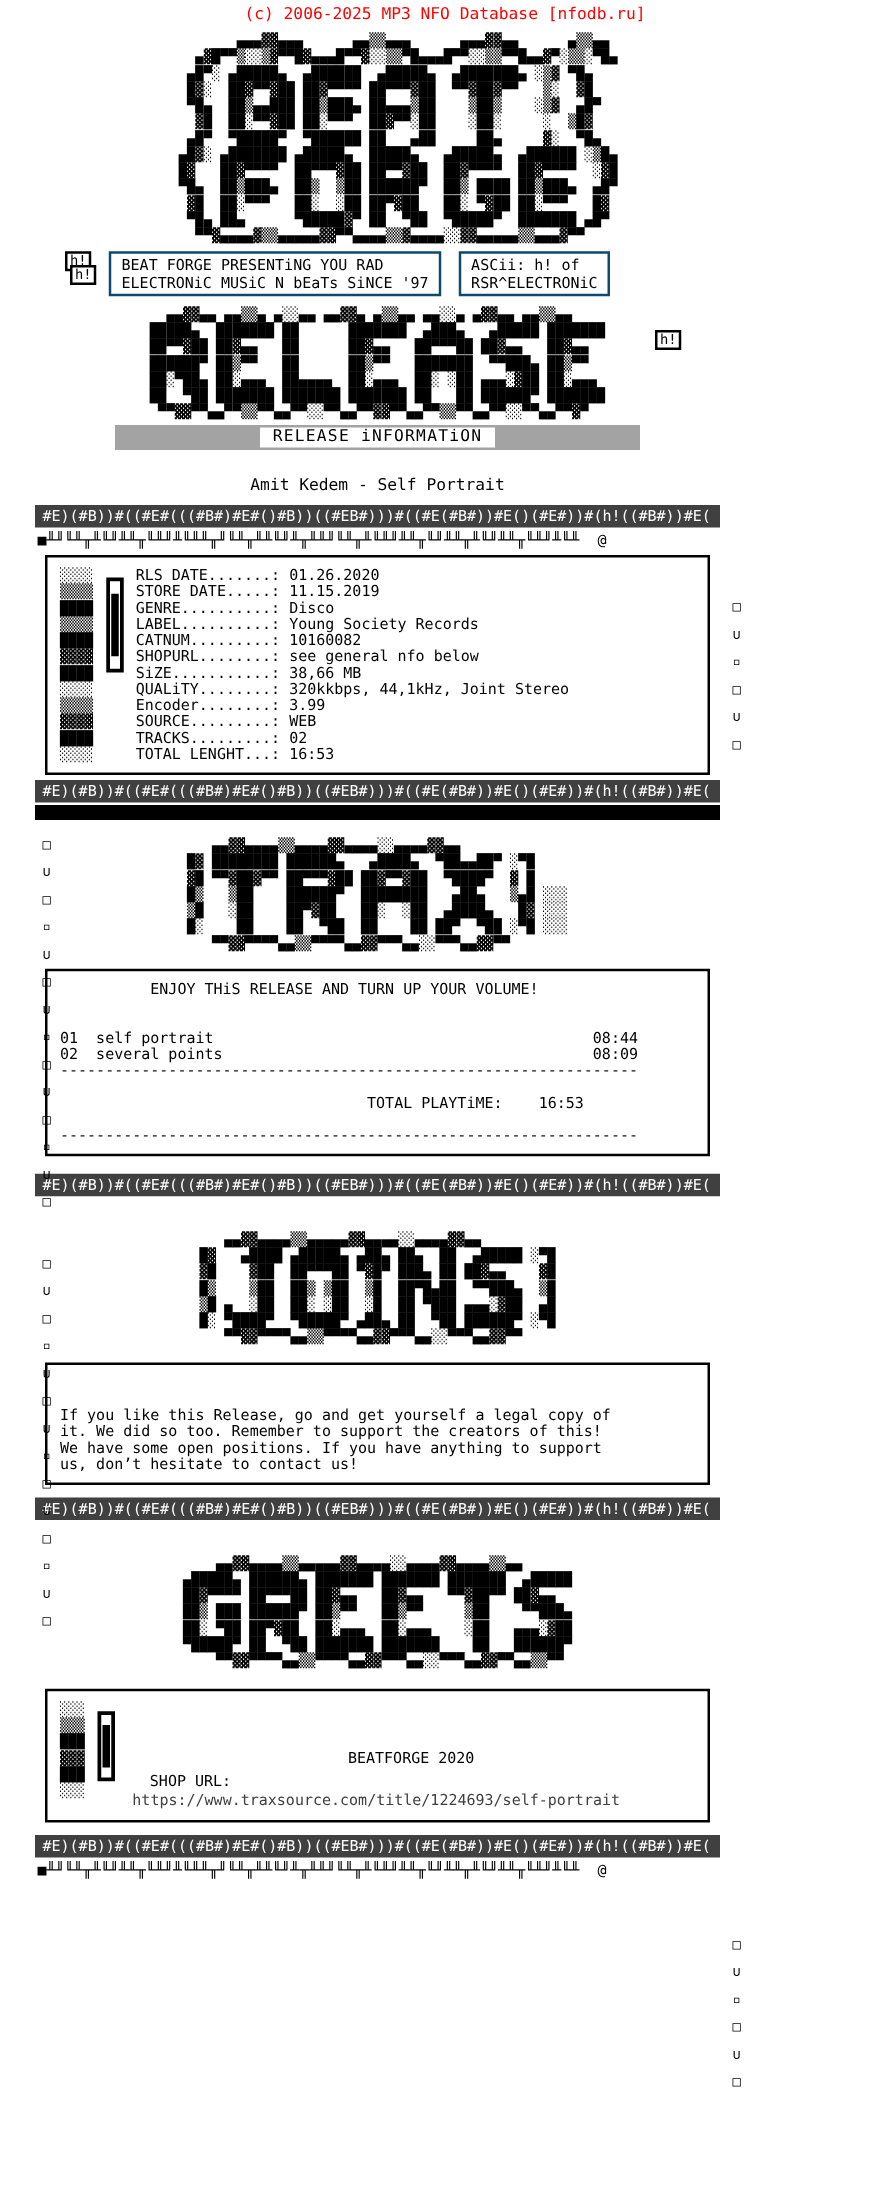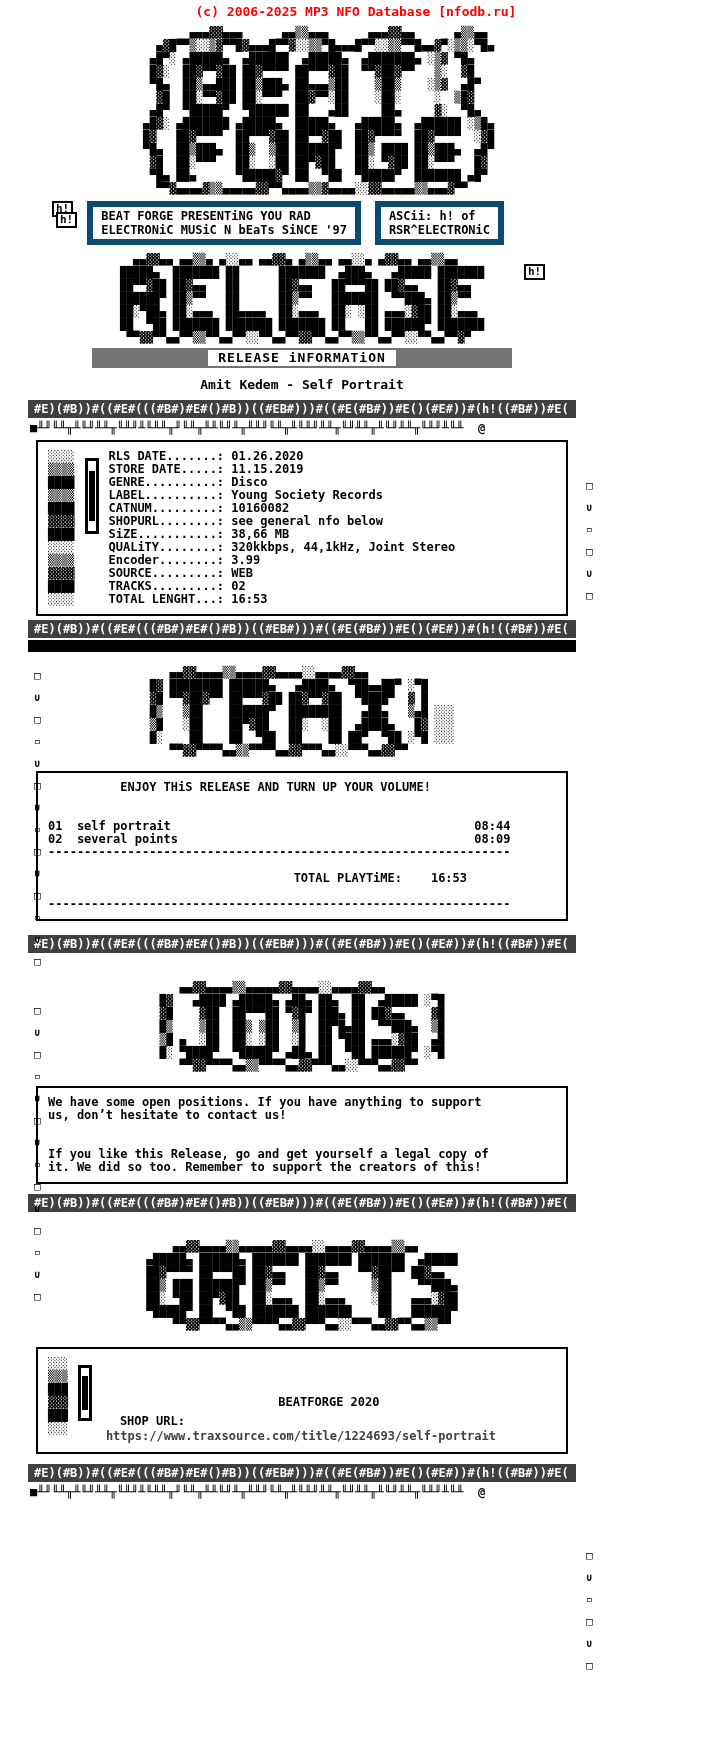--- a/index.html
+++ b/index.html
@@ -4,21 +4,21 @@
 <style>
   * { box-sizing: border-box; margin: 0; padding: 0; }
   body { background: #ffffff; }
   .page {
     position: relative;
     width: 712px;
     height: 1764px;
     background: #ffffff;
     overflow: hidden;
     font-family: "DejaVu Sans Mono", "Liberation Mono", monospace;
-    font-weight: bold;
+    font-weight: normal;
     color: #000000;
   }
   .site-credit {
     text-align: center;
     color: #ff0000;
     font-size: 13px;
     line-height: 16px;
     padding-top: 4px;
     height: 26px;
   }
@@ -38,37 +38,37 @@
     font-size: 12px; line-height: 14px;
     padding: 1px 2px; overflow: hidden; margin: 1px 0;
     color: #000000;
   }
   .black-band { background: #000000; height: 12px; margin: 2px 0; }
   .credits-row {
     display: flex; align-items: flex-start; gap: 14px;
     margin: 6px 0 8px 24px;
   }
   .chip {
-    border: 6px solid #0c4a6e; background: #ffffff;
+    border: 2px solid #0c4a6e; background: #ffffff;
     padding: 2px 8px; font-size: 12px; line-height: 14px;
   }
   .h-badge {
     display: inline-block; border: 2px solid #000000; background: #ffffff;
     font-size: 11px; line-height: 12px; padding: 0 2px;
   }
   .abs { position: absolute; }
   .black-bar {
-    background: #737373; width: 420px; margin: 4px auto 2px auto;
+    background: #a3a3a3; width: 420px; margin: 4px auto 2px auto;
     height: 20px; display: flex; align-items: center; justify-content: center;
   }
   .bar-chip {
     background: #ffffff; color: #000000; font-size: 13px; line-height: 16px;
     padding: 0 10px; letter-spacing: 1px;
   }
-  .release-title { text-align: center; font-size: 13px; line-height: 18px; margin: 8px 0 6px 0; }
+  .release-title { text-align: center; font-size: 13px; line-height: 18px; margin: 20px 0 6px 0; }
   .box {
     border: 2px solid #000000; background: #ffffff;
     margin: 4px 8px; padding: 8px 10px;
   }
   .flexbox { display: flex; gap: 10px; align-items: flex-start; }
   .grad { font-size: 11px; line-height: 13px; }
   .slot {
     border: 3px solid #000000; width: 14px; height: 76px; margin-top: 8px;
     display: flex; align-items: center; justify-content: center;
   }
@@ -192,24 +192,24 @@
 
     <pre class="art" style="margin-top:28px;margin-bottom:14px;">   ▄▄▓▓▄▄▄▄▒▒▄▄▄▄▄▓▓▄▄▄▄░░▄▄▄▄▓▓▄▄
 █▓   ▄████ ▄█████▄ ▄██▄ ██▄  ██  ▄█████ ░▀█
 ▓█    ▓██  ██▀▀▀██ ▀▓█▀ ███▄ ██ ██▓▄▄    ▓█
 █▒    ▒██  ██▒ ▒██  ▒█  ██▀█▄██  ▀▀███▄  ▒█
 ▒█ ▄  ░██  ██░ ░██  ░█  ██ ▀███ ▄▄▄░▓██  ▄█
 █░ ▀████▀  ▀█████▀ ▄██▄ ██  ▀██ ██████▀ ░▀█
    ▀▀▓▓▀▀▀▀▄▄▒▒▀▀▀▀▄▄▓▓▀▀▀▄▄░░▀▀▀▄▄▓▓▀▀</pre>
 
     <div class="box">
+      <pre class="txt" style="margin-top:26px;">If you like this Release, go and get yourself a legal copy of
+it. We did so too. Remember to support the creators of this!</pre>
       <pre class="txt">We have some open positions. If you have anything to support
 us, don’t hesitate to contact us!</pre>
-      <pre class="txt" style="margin-top:26px;">If you like this Release, go and get yourself a legal copy of
-it. We did so too. Remember to support the creators of this!</pre>
     </div>
 
     <pre class="border-heavy" style="margin-top:10px;">#E)(#B))#((#E#(((#B#)#E#()#B))((#EB#)))#((#E(#B#))#E()(#E#))#(h!((#B#))#E(</pre>
 
     <pre class="art" style="margin-top:28px;margin-bottom:16px;">    ▄▄▓▓▄▄▄▄▒▒▄▄▄▄▄▓▓▄▄▄▄░░▄▄▄▄▓▓▄▄▄▄▒▒▄▄
 ▄█████▄ ██████▄ ███████ ███████ ███████  ▄█████
 ██▓▀▀▀▀ ██▀▀▀██ ██▓▄▄   ██▓▄▄   ▀▀▓██▀▀ ██▓▄▄
 ██▒ ███ ██████▀ ██▒▀▀   ██▒▀▀     ▒██    ▀▀███▄
 ██░ ▀██ ██▀▓██  ██░▄▄▄  ██░▄▄▄    ░██   ▄▄▄░▓██
 ▀█████▀ ██  ▀██ ███████ ███████    ██   ██████▀

